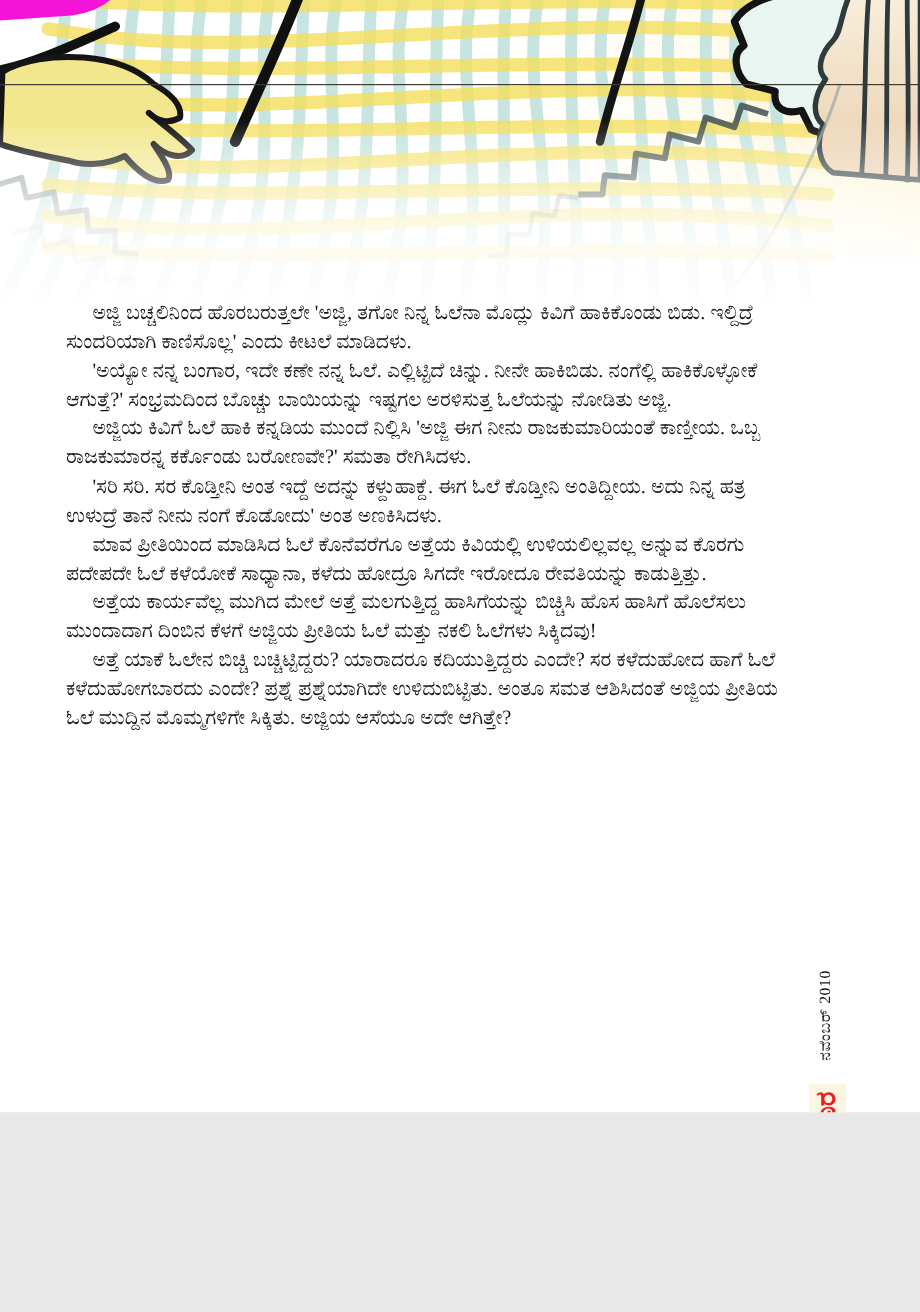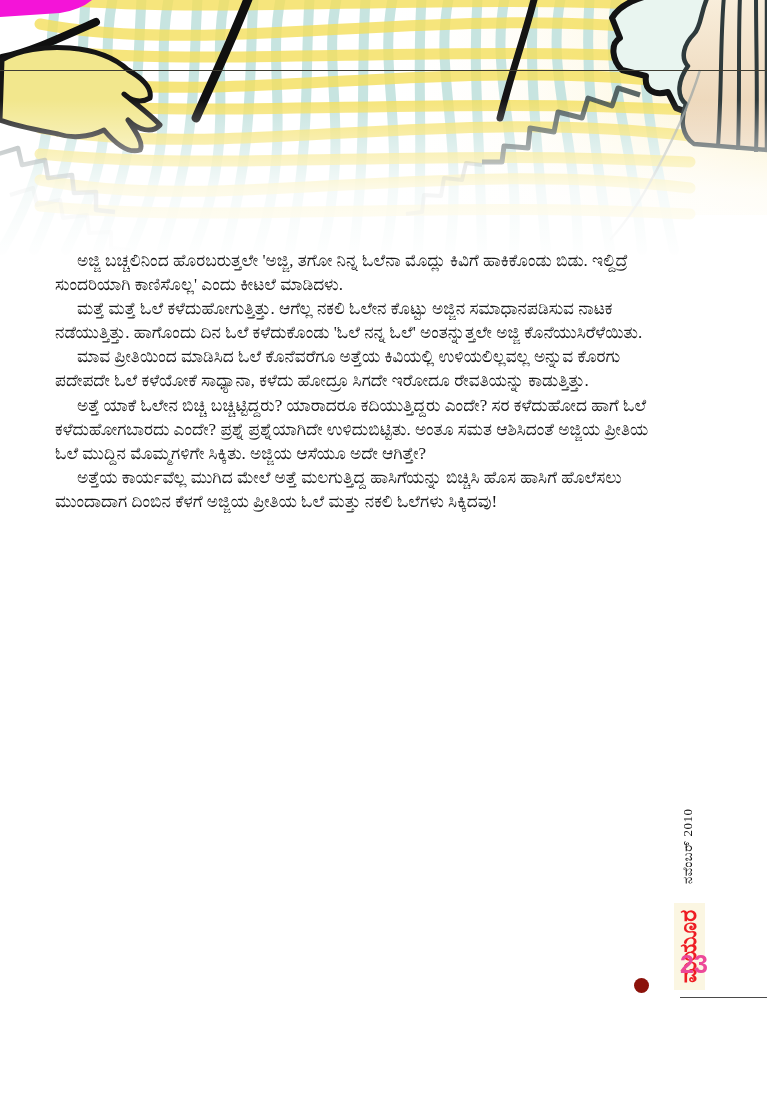--- a/index.html
+++ b/index.html
@@ -1,18 +1,18 @@
 <!DOCTYPE html>
 <html><head>
 <meta charset="utf-8">
 <style>
   html,body{margin:0;padding:0;background:#e8e8e8;}
   .page{
     position:relative;
-    width:767px;height:1093px;
+    width:767px;height:927px;
     background:#ffffff;
     overflow:hidden;
     font-family:"Liberation Sans", sans-serif;
     margin:0 auto;
   }
   
   .artwork{position:absolute;left:0;top:0;width:767px;height:262px;}
   .artwork svg{display:block;}
   #cyan-stripes path{stroke:#c4e3de;stroke-width:10;fill:none;opacity:.95;stroke-linecap:round;}
   #yellow-stripes path{stroke:#f4df5b;stroke-width:11;fill:none;opacity:.8;stroke-linecap:round;}
@@ -153,24 +153,26 @@
       <path d="M 700,70 C 688,110 668,150 648,186 C 636,208 624,224 610,240" stroke="#9aa4a4" stroke-width="2.5" fill="none" opacity="0.7"></path>
 
       <rect x="0" y="100" width="767" height="162" fill="url(#fadeGrad)"></rect>
     </svg>
   </div>
 
   <div class="header-rule"></div>
 
   <div class="story" id="story">
       <p>ಅಜ್ಜಿ ಬಚ್ಚಲಿನಿಂದ ಹೊರಬರುತ್ತಲೇ 'ಅಜ್ಜಿ, ತಗೋ ನಿನ್ನ ಓಲೆನಾ ಮೊದ್ಲು ಕಿವಿಗೆ ಹಾಕಿಕೊಂಡು ಬಿಡು. ಇಲ್ದಿದ್ರೆ  ಸುಂದರಿಯಾಗಿ ಕಾಣಿಸೊಲ್ಲ' ಎಂದು ಕೀಟಲೆ ಮಾಡಿದಳು.</p>
-      <p>ಮತ್ತೆ ಮತ್ತೆ ಓಲೆ ಕಳೆದುಹೋಗುತ್ತಿತ್ತು. ಆಗೆಲ್ಲ ನಕಲಿ ಓಲೇನ ಕೊಟ್ಟು ಅಜ್ಜಿನ ಸಮಾಧಾನಪಡಿಸುವ ನಾಟಕ ನಡೆಯುತ್ತಿತ್ತು. ಹಾಗೊಂದು ದಿನ ಓಲೆ ಕಳೆದುಕೊಂಡು 'ಓಲೆ ನನ್ನ ಓಲೆ' ಅಂತನ್ನುತ್ತಲೇ ಅಜ್ಜಿ ಕೊನೆಯುಸಿರೆಳೆಯಿತು.</p>
+      <p>'ಅಯ್ಯೋ ನನ್ನ ಬಂಗಾರ, ಇದೇ ಕಣೇ ನನ್ನ ಓಲೆ. ಎಲ್ಲಿಟ್ಟಿದೆ ಚಿನ್ನು. ನೀನೇ ಹಾಕಿಬಿಡು. ನಂಗೆಲ್ಲಿ ಹಾಕಿಕೊಳ್ಳೋಕೆ ಆಗುತ್ತೆ?' ಸಂಭ್ರಮದಿಂದ ಬೊಚ್ಚು ಬಾಯಿಯನ್ನು ಇಷ್ಟಗಲ ಅರಳಿಸುತ್ತ ಓಲೆಯನ್ನು ನೋಡಿತು ಅಜ್ಜಿ.</p>
+      <p>ಅಜ್ಜಿಯ ಕಿವಿಗೆ ಓಲೆ ಹಾಕಿ ಕನ್ನಡಿಯ ಮುಂದೆ ನಿಲ್ಲಿಸಿ 'ಅಜ್ಜಿ ಈಗ ನೀನು ರಾಜಕುಮಾರಿಯಂತೆ ಕಾಣ್ತೀಯ. ಒಬ್ಬ ರಾಜಕುಮಾರನ್ನ ಕರ್ಕೊಂಡು ಬರೋಣವೇ?' ಸಮತಾ ರೇಗಿಸಿದಳು.</p>
+      <p>'ಸರಿ ಸರಿ. ಸರ ಕೊಡ್ತೀನಿ ಅಂತ ಇದ್ದೆ ಅದನ್ನು ಕಳ್ದುಹಾಕ್ದೆ. ಈಗ ಓಲೆ ಕೊಡ್ತೀನಿ ಅಂತಿದ್ದೀಯ. ಅದು ನಿನ್ನ ಹತ್ರ ಉಳುದ್ರೆ ತಾನೆ ನೀನು ನಂಗೆ ಕೊಡೋದು' ಅಂತ ಅಣಕಿಸಿದಳು.</p>
       <p>ಮಾವ ಪ್ರೀತಿಯಿಂದ ಮಾಡಿಸಿದ ಓಲೆ ಕೊನೆವರೆಗೂ ಅತ್ತೆಯ ಕಿವಿಯಲ್ಲಿ ಉಳಿಯಲಿಲ್ಲವಲ್ಲ ಅನ್ನುವ ಕೊರಗು ಪದೇಪದೇ ಓಲೆ ಕಳೆಯೋಕೆ ಸಾಧ್ಯಾನಾ, ಕಳೆದು ಹೋದ್ರೂ ಸಿಗದೇ ಇರೋದೂ ರೇವತಿಯನ್ನು ಕಾಡುತ್ತಿತ್ತು.</p>
+      <p>ಅತ್ತೆಯ ಕಾರ್ಯವೆಲ್ಲ ಮುಗಿದ ಮೇಲೆ ಅತ್ತೆ ಮಲಗುತ್ತಿದ್ದ ಹಾಸಿಗೆಯನ್ನು ಬಿಚ್ಚಿಸಿ ಹೊಸ ಹಾಸಿಗೆ ಹೊಲೆಸಲು ಮುಂದಾದಾಗ ದಿಂಬಿನ ಕೆಳಗೆ ಅಜ್ಜಿಯ ಪ್ರೀತಿಯ ಓಲೆ ಮತ್ತು ನಕಲಿ ಓಲೆಗಳು ಸಿಕ್ಕಿದವು!</p>
       <p>ಅತ್ತೆ ಯಾಕೆ ಓಲೇನ ಬಿಚ್ಚಿ ಬಚ್ಚಿಟ್ಟಿದ್ದರು? ಯಾರಾದರೂ ಕದಿಯುತ್ತಿದ್ದರು ಎಂದೇ? ಸರ ಕಳೆದುಹೋದ ಹಾಗೆ ಓಲೆ ಕಳೆದುಹೋಗಬಾರದು ಎಂದೇ? ಪ್ರಶ್ನೆ ಪ್ರಶ್ನೆಯಾಗಿದೇ ಉಳಿದುಬಿಟ್ಟಿತು. ಅಂತೂ ಸಮತ ಆಶಿಸಿದಂತೆ ಅಜ್ಜಿಯ ಪ್ರೀತಿಯ ಓಲೆ ಮುದ್ದಿನ ಮೊಮ್ಮಗಳಿಗೇ ಸಿಕ್ಕಿತು. ಅಜ್ಜಿಯ ಆಸೆಯೂ ಅದೇ ಆಗಿತ್ತೇ?</p>
-      <p>ಅತ್ತೆಯ ಕಾರ್ಯವೆಲ್ಲ ಮುಗಿದ ಮೇಲೆ ಅತ್ತೆ ಮಲಗುತ್ತಿದ್ದ ಹಾಸಿಗೆಯನ್ನು ಬಿಚ್ಚಿಸಿ ಹೊಸ ಹಾಸಿಗೆ ಹೊಲೆಸಲು ಮುಂದಾದಾಗ ದಿಂಬಿನ ಕೆಳಗೆ ಅಜ್ಜಿಯ ಪ್ರೀತಿಯ ಓಲೆ ಮತ್ತು ನಕಲಿ ಓಲೆಗಳು ಸಿಕ್ಕಿದವು!</p>
     </div>
 
   <div class="end-dot" style="background: rgb(139, 18, 11);"></div>
 
   <div class="vtext issue-date">ನವೆಂಬರ್  2010</div>
   <div class="vtext magazine-name" style="color: rgb(238, 28, 35);">ಮಯೂರ</div>
 
   <div class="pageno-rule"></div>
   <div class="page-number">23</div>
 

